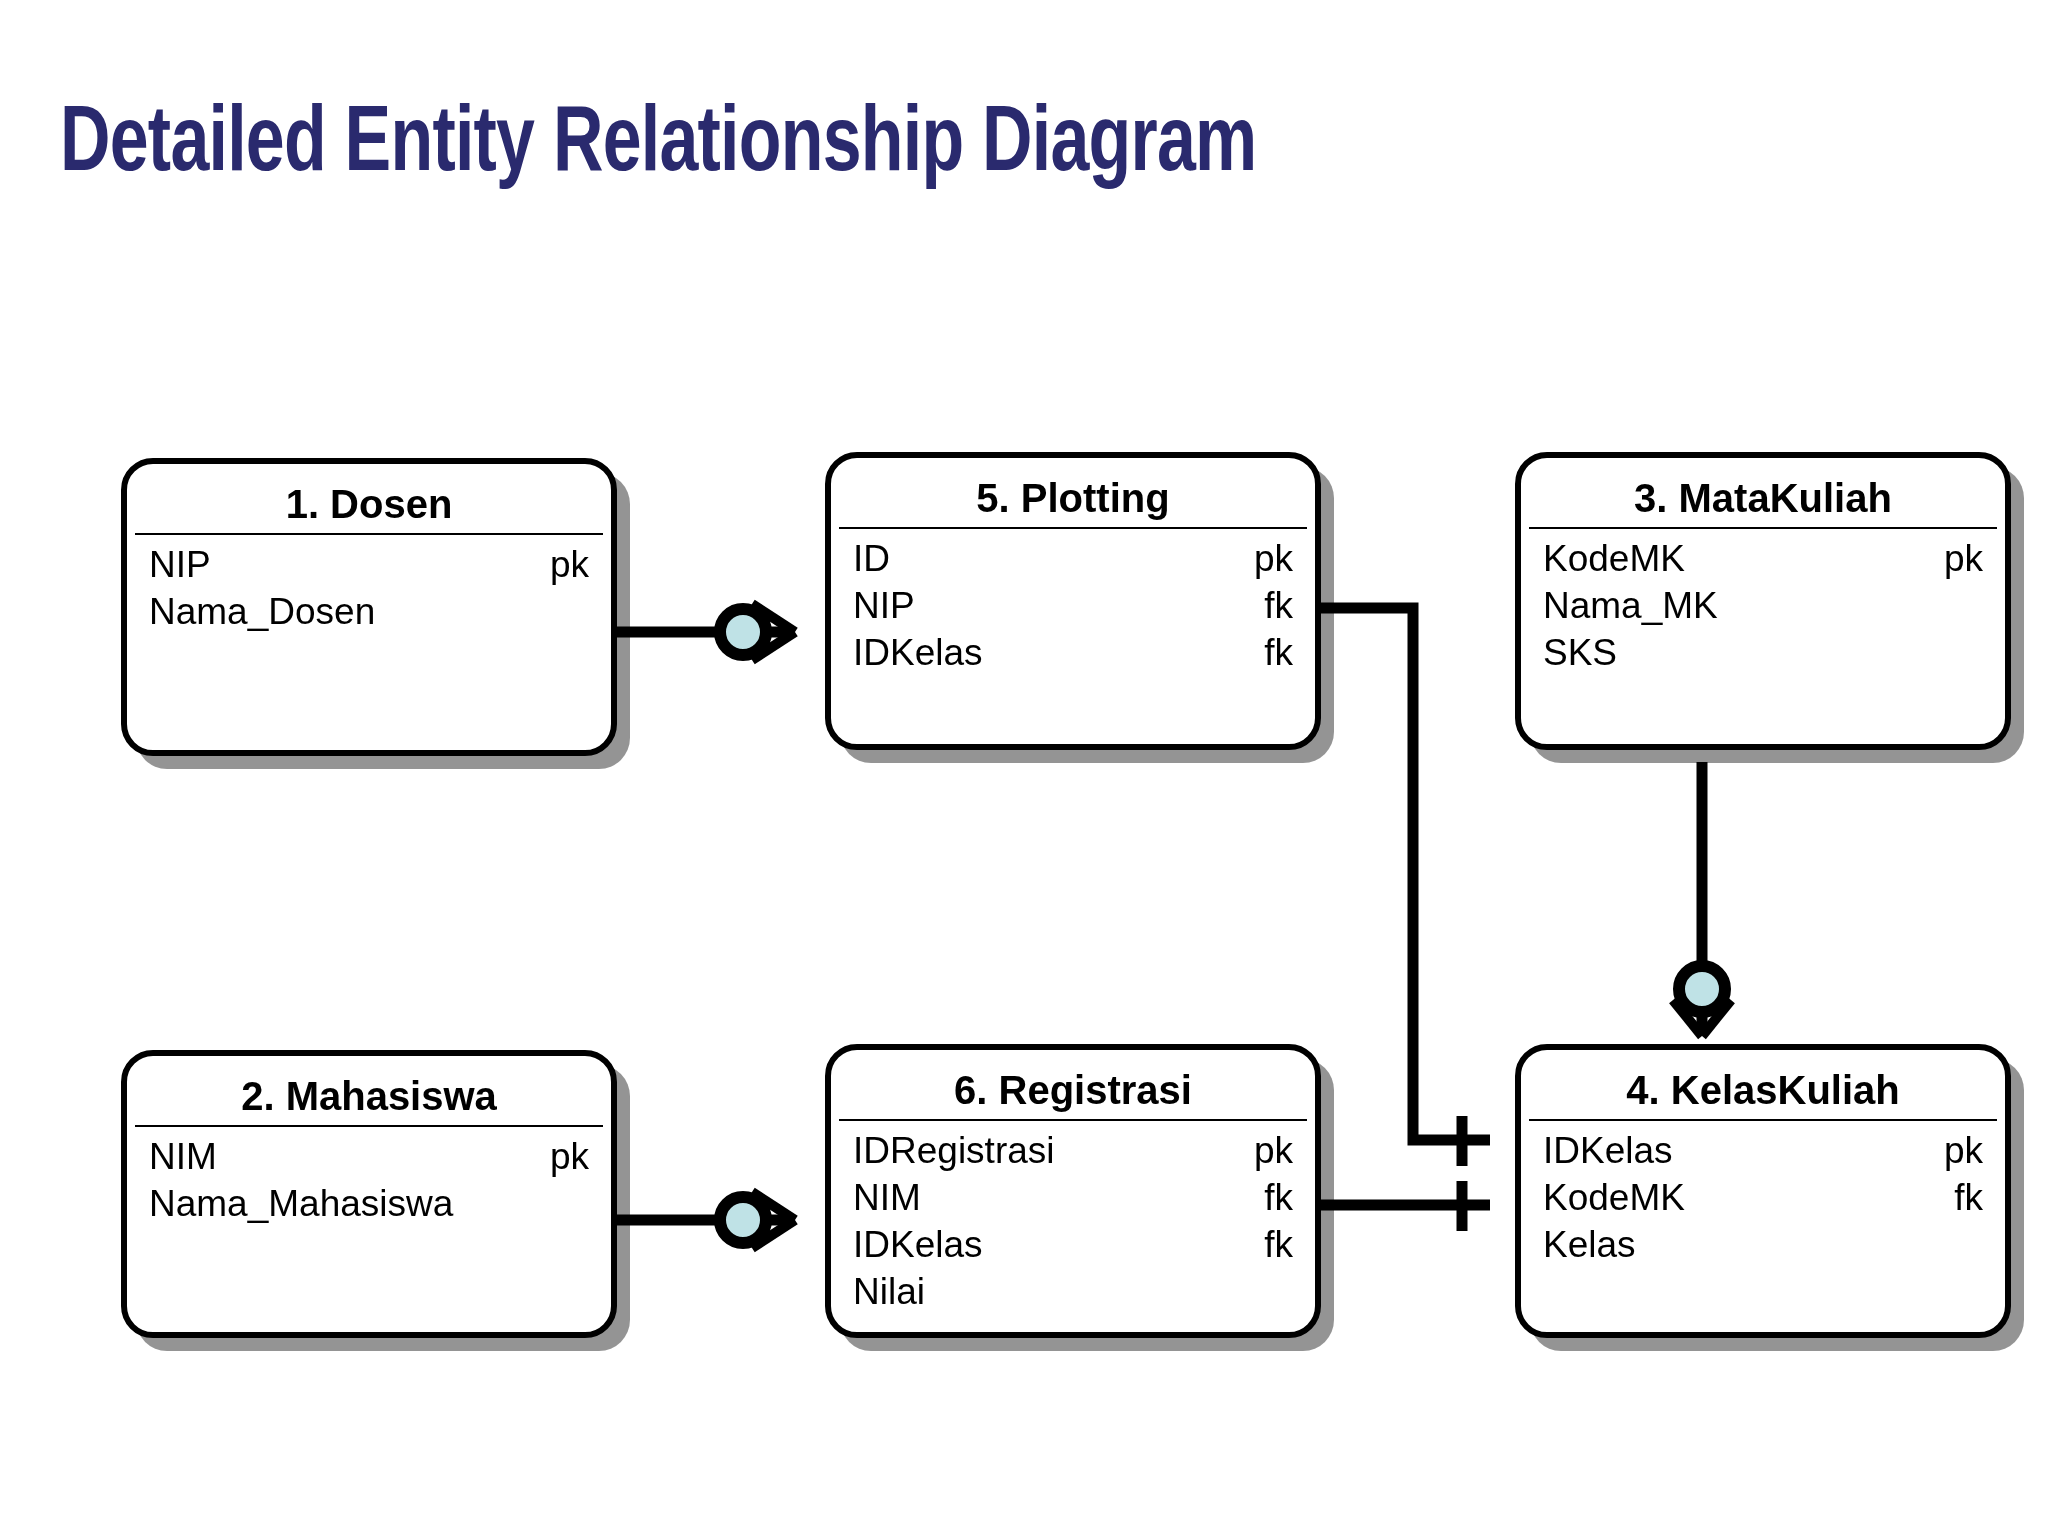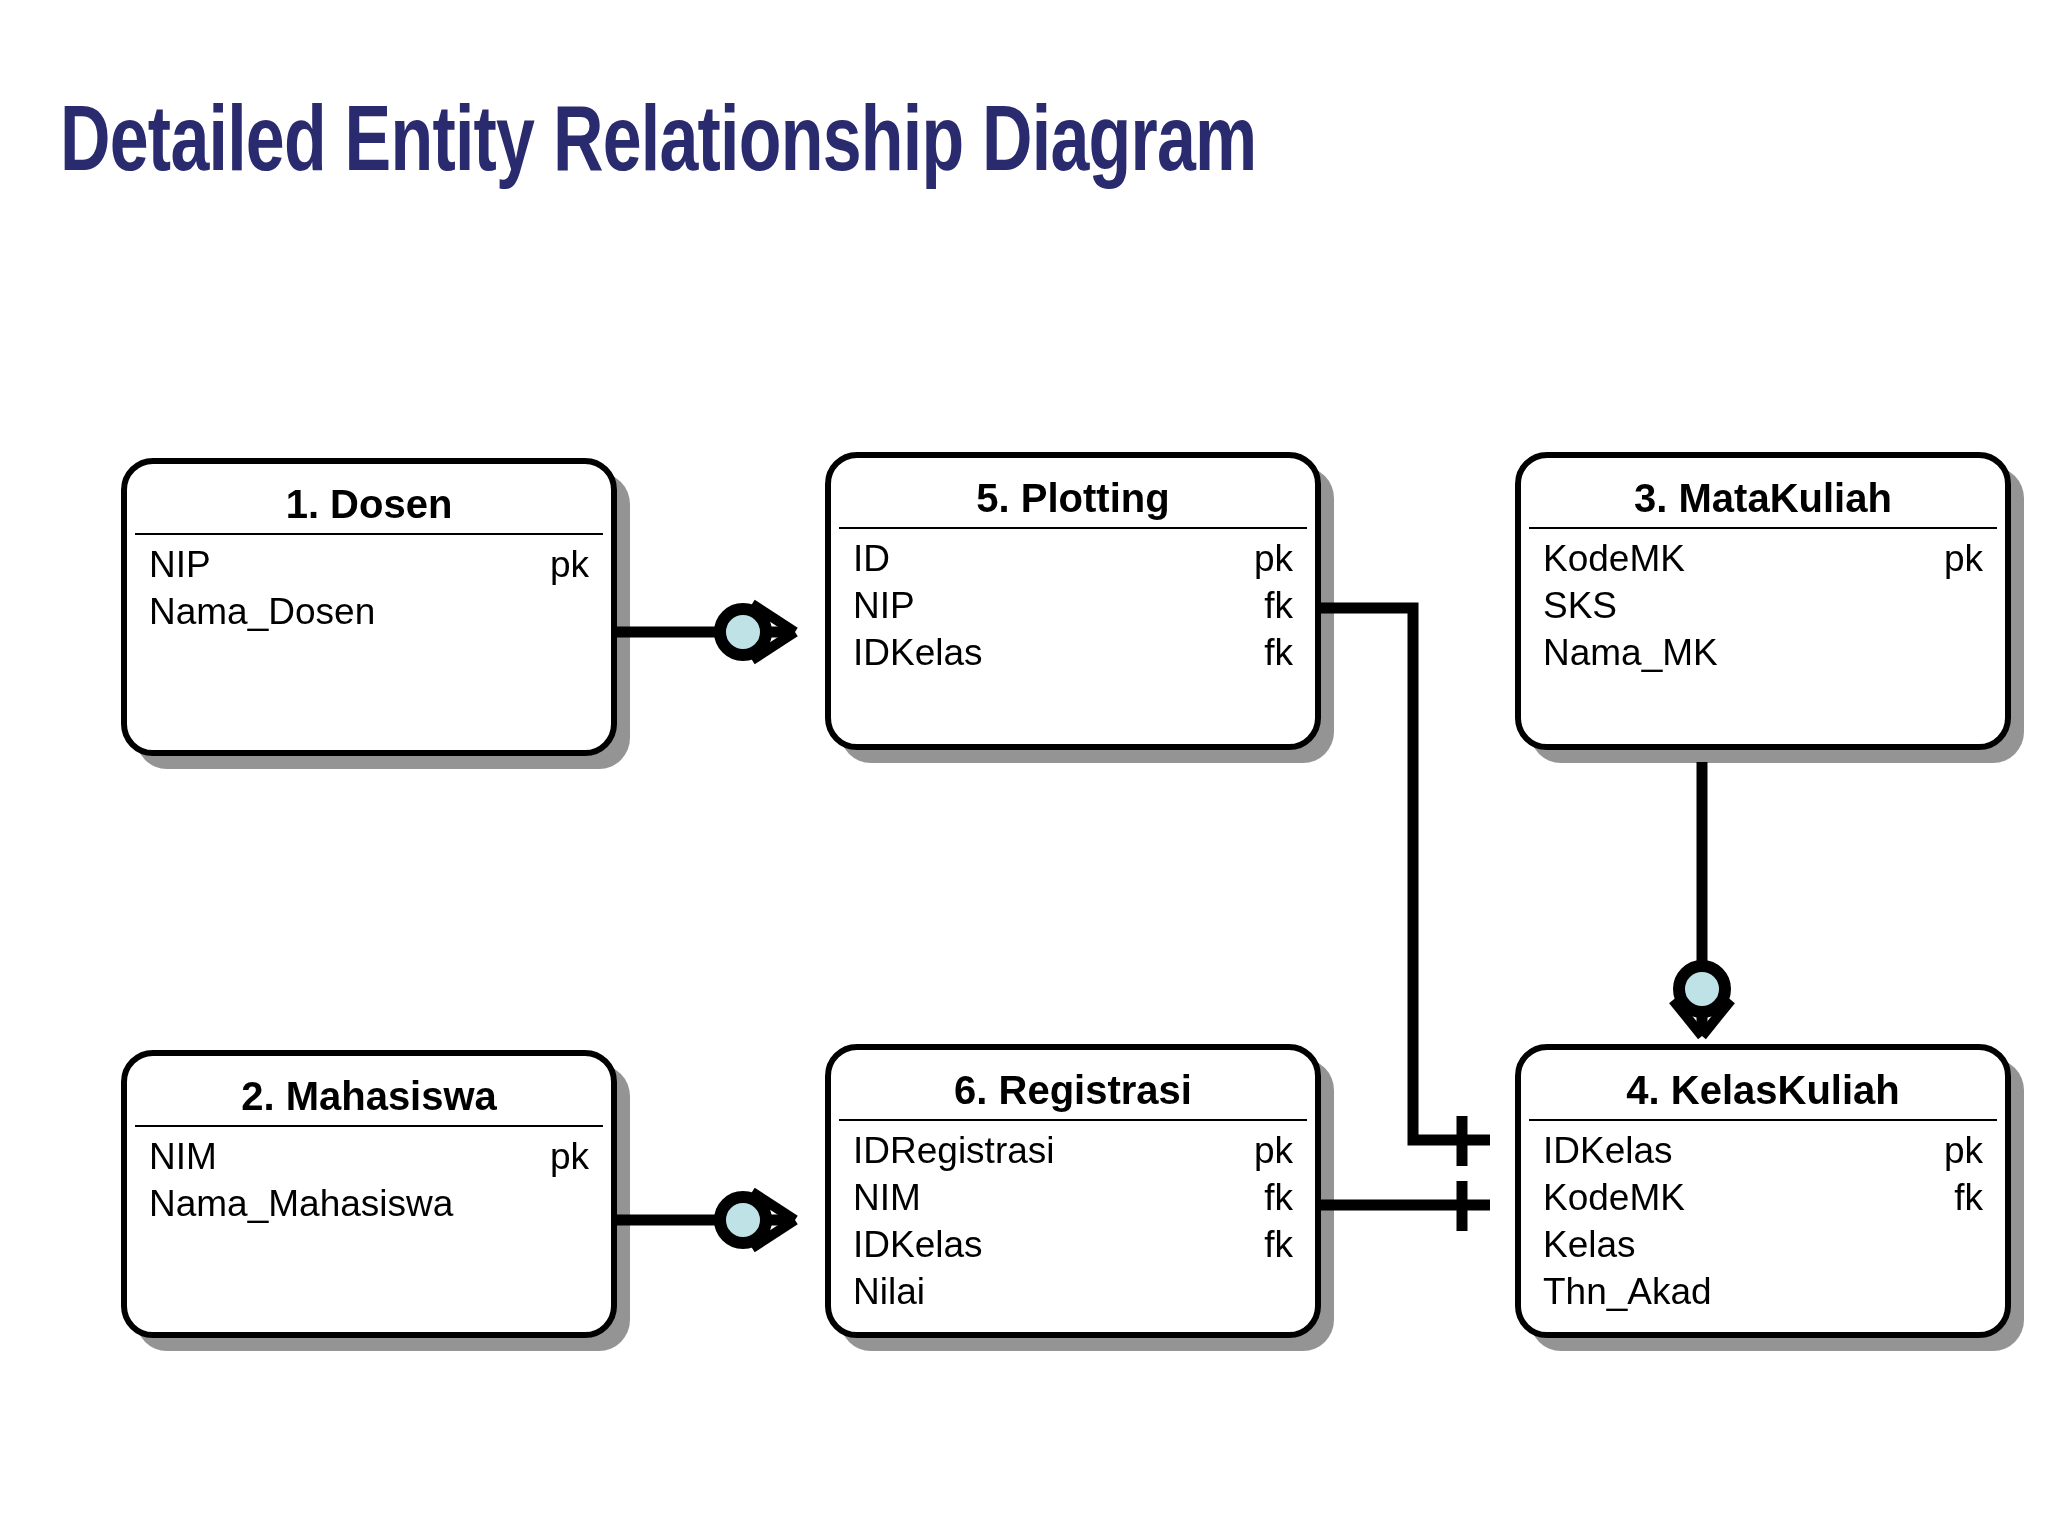--- a/index.html
+++ b/index.html
@@ -177,25 +177,25 @@
 
   <div class="entity" style="left:1490px; top:452px; width:496px; height:298px;">
     <div class="ent-title">3. MataKuliah</div>
     <div class="ent-divider"></div>
     <div class="ent-attrs">
       <div class="attr-row">
         <span class="attr-name">KodeMK</span>
         <span class="attr-key">pk</span>
       </div>
       <div class="attr-row">
+        <span class="attr-name">Nama_MK</span>
+        <span class="attr-key"></span>
+      </div>
+      <div class="attr-row">
         <span class="attr-name">SKS</span>
-        <span class="attr-key"></span>
-      </div>
-      <div class="attr-row">
-        <span class="attr-name">Nama_MK</span>
         <span class="attr-key"></span>
       </div>
     </div>
   </div>
 
   <div class="entity" style="left:96px; top:1050px; width:496px; height:288px;">
     <div class="ent-title">2. Mahasiswa</div>
     <div class="ent-divider"></div>
     <div class="ent-attrs">
       <div class="attr-row">
@@ -241,20 +241,16 @@
         <span class="attr-key">pk</span>
       </div>
       <div class="attr-row">
         <span class="attr-name">KodeMK</span>
         <span class="attr-key">fk</span>
       </div>
       <div class="attr-row">
         <span class="attr-name">Kelas</span>
         <span class="attr-key"></span>
       </div>
-      <div class="attr-row">
-        <span class="attr-name">Thn_Akad</span>
-        <span class="attr-key"></span>
-      </div>
     </div>
   </div>
 
 </div>
 
 </body></html>

